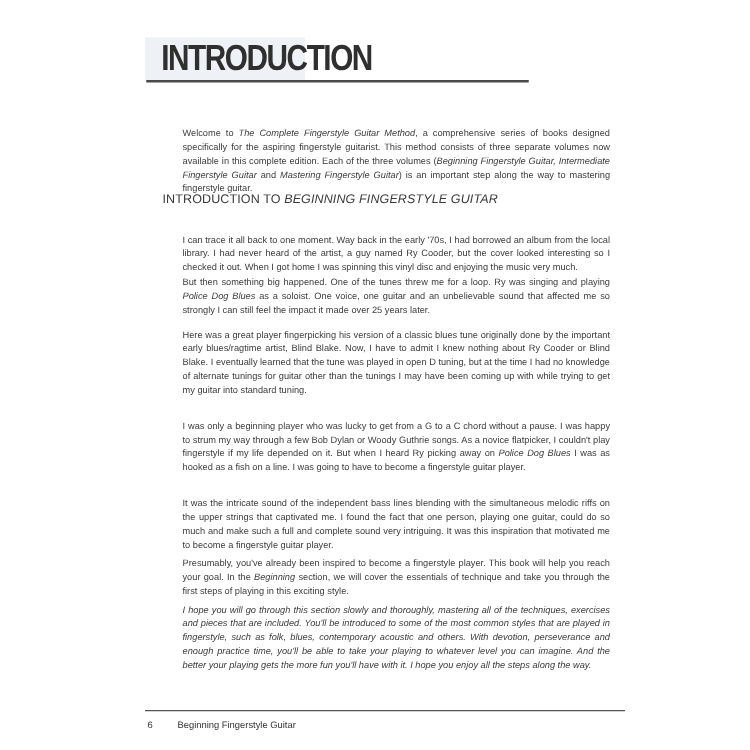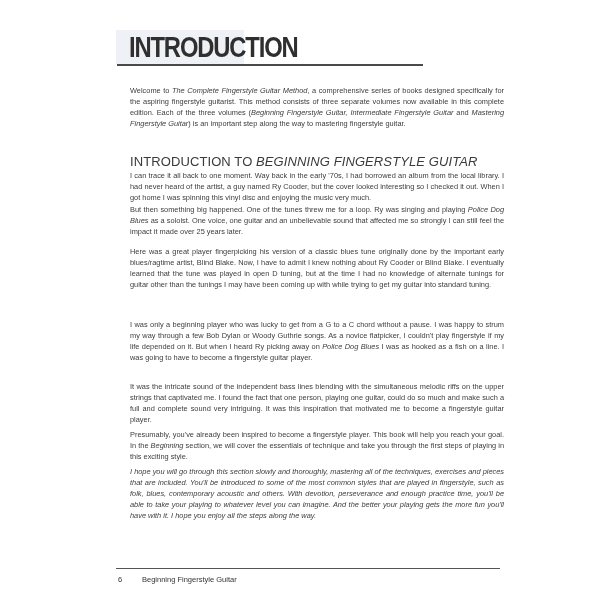--- a/index.html
+++ b/index.html
@@ -2,24 +2,24 @@
 <html><head>
   <meta charset="utf-8">
   <style>
     html, body { margin: 0; padding: 0; background: #ffffff; }
     body { width: 600px; height: 600px; position: relative; overflow: hidden; font-family: "Liberation Sans", "DejaVu Sans", sans-serif; color: #3a3a3a; }
     .page { position: absolute; left: 0; top: 0; width: 518px; height: 600px; background: #fff; }
     .title-box { position: absolute; left: 116px; top: 30px; width: 128px; height: 34px; background: #eef1f5; }
     .title { position: absolute; left: 129px; top: 30px; font-family: "Liberation Sans", sans-serif; font-weight: bold; font-size: 29px; letter-spacing: -1.4px; color: #2f2f2f; transform: scaleX(0.82); transform-origin: left top; line-height: 34px; }
     .title-rule { position: absolute; left: 117px; top: 64px; width: 306px; height: 2px; background: #4a4a4a; }
     .body-text { position: absolute; left: 130px; width: 374px; font-size: 7.4px; line-height: 11.1px; text-align: justify; color: #3c3c3c; }
-    .body-text p { margin: 0; }
+    .body-text p { margin: 16px; }
     .body-text i { font-style: italic; }
     .p1 { top: 85px; }
-    .subhead { position: absolute; left: 130px; top: 154px; font-size: 13px; color: #3a3a3a; letter-spacing: 0.1px; }
+    .subhead { position: absolute; left: 130px; top: 154px; font-size: 10px; color: #3a3a3a; letter-spacing: 0.1px; }
     .subhead i { font-style: italic; }
     .p2 { top: 170px; }
     .p3 { top: 204px; }
     .p4 { top: 246px; }
     .p5 { top: 319px; }
     .p6 { top: 381px; }
     .p7 { top: 429px; }
     .p8 { top: 466px; font-style: italic; }
     .footer-rule { position: absolute; left: 116px; top: 568px; width: 384px; height: 1px; background: #555; }
     .page-num { position: absolute; left: 118px; top: 575px; font-size: 7.5px; color: #333; }

